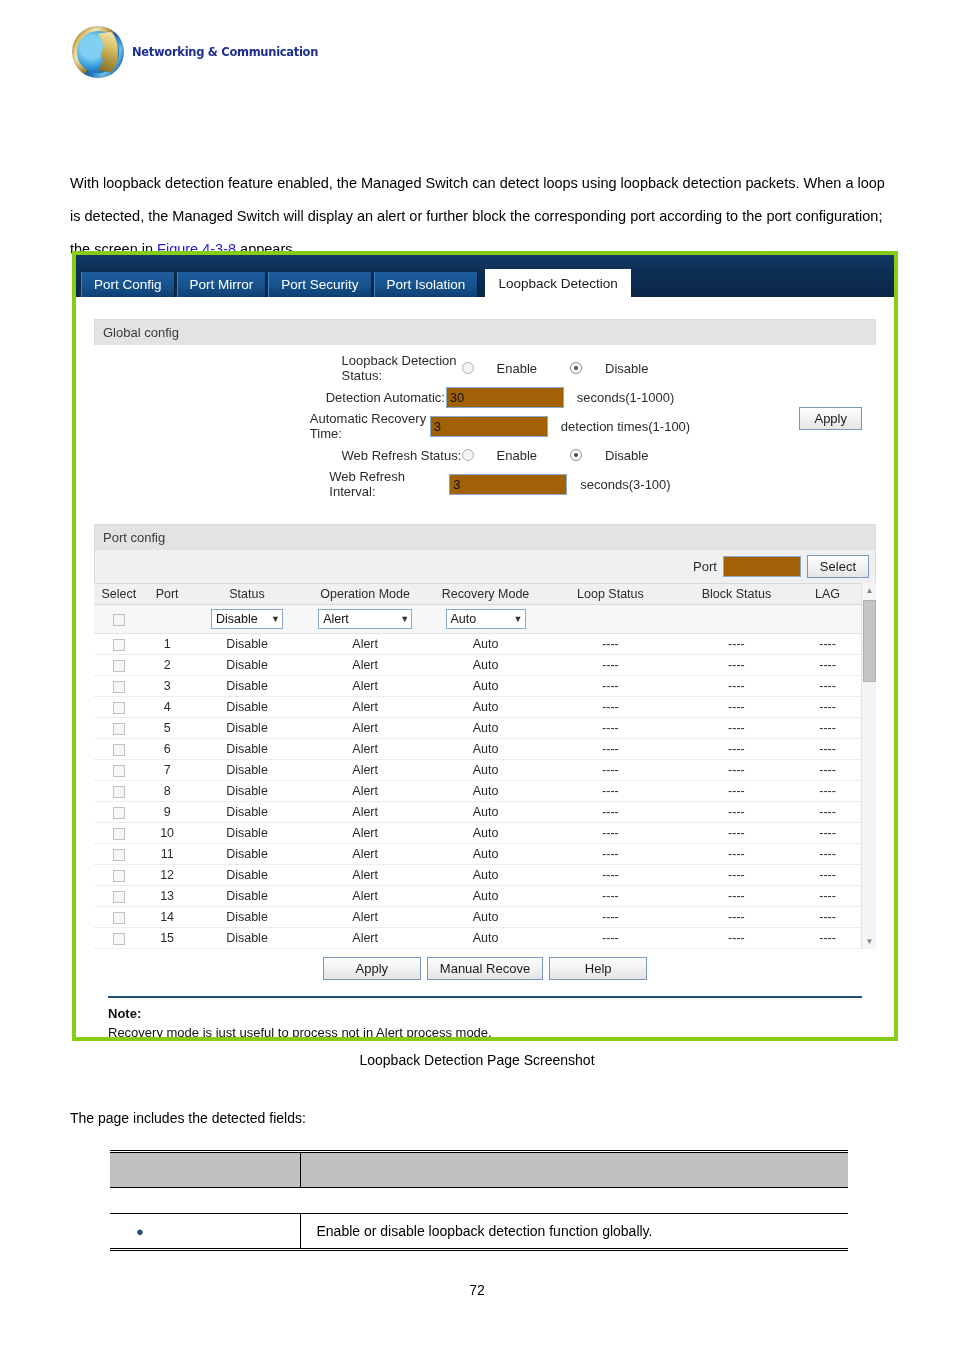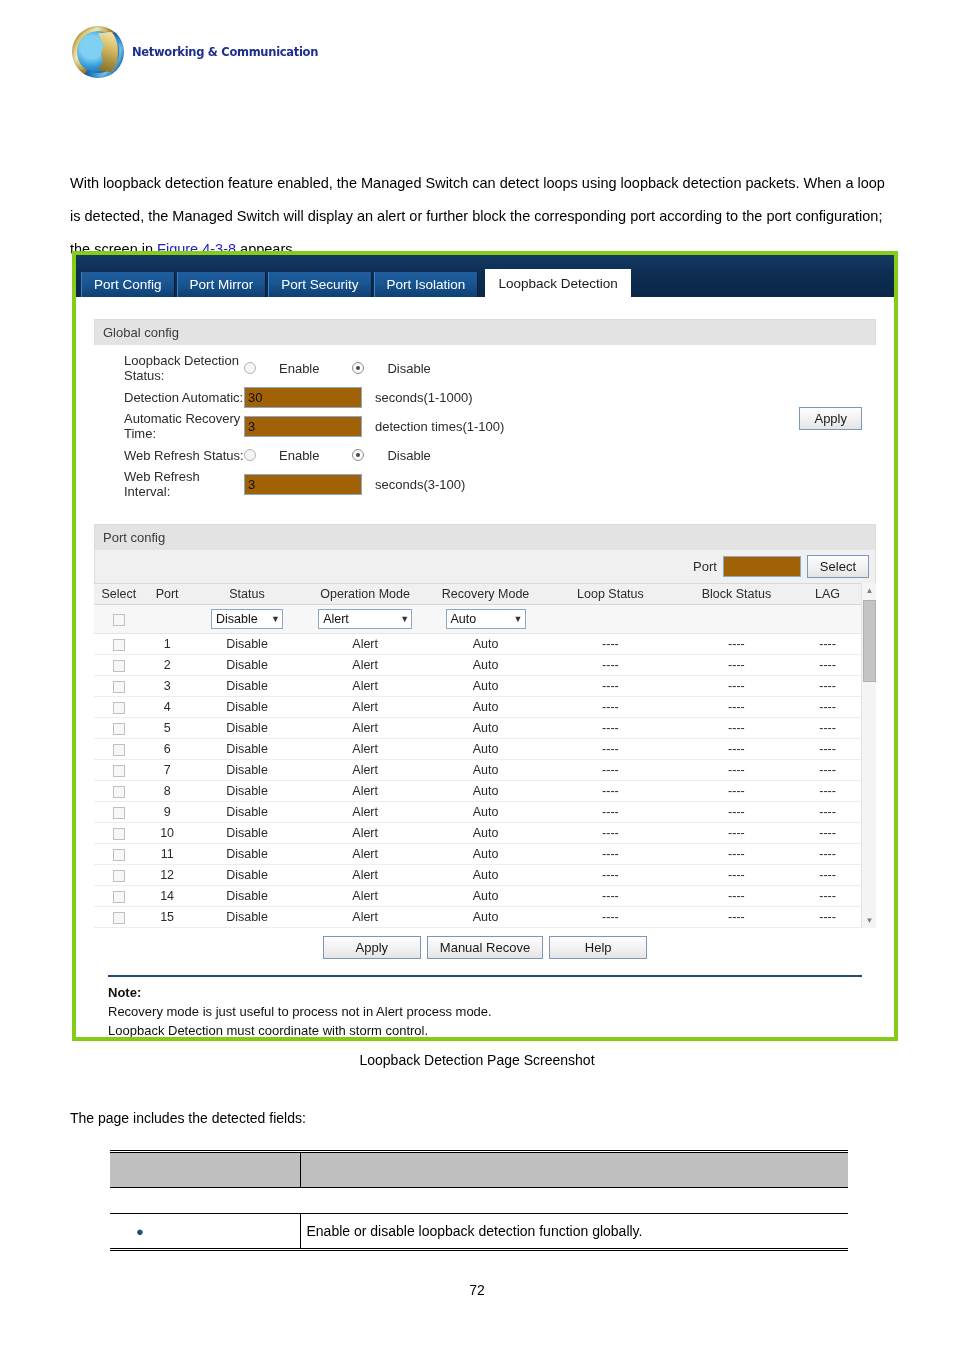--- a/index.html
+++ b/index.html
@@ -132,20 +132,21 @@
     border-bottom: none;
   }
   .panel-body { padding: 8px 0 4px 0; }
 
   .grow { position: relative; }
   .frow {
     display: flex;
     align-items: center;
     min-height: 22px;
     margin-bottom: 3px;
+    justify-content: center;
   }
   .flabel {
     width: 150px;
     padding-left: 30px;
     font-size: 13px;
     color: #2b2b2b;
     line-height: 15px;
   }
   .flabel.two { line-height: 15px; }
   .radio-grp { display: flex; align-items: center; gap: 23px; font-size: 13px; }
@@ -323,21 +324,21 @@
     border-bottom: 1px solid #000;
   }
   table.fields td { border-left: none; border-right: none; }
   table.fields .hdr td.c1 { width: 190px; border-right: 1px solid #000; }
   table.fields .gap td { height: 26px; border: none; background: #fff; }
   table.fields .row td {
     height: 36px;
     border-top: 1px solid #000;
     border-bottom: 3px double #000;
     font-size: 14px;
-    padding-left: 6px;
+    padding-left: 16px;
   }
   table.fields .row td.c1 { width: 190px; border-right: 1px solid #000; text-align: left; padding-left: 26px; }
   .bullet { color: #1f4e79; font-size: 13px; }
 
   .pageno {
     position: absolute;
     left: 0; right: 0;
     top: 1282px;
     text-align: center;
     font-size: 14px;
@@ -602,20 +603,31 @@
                 <td>Disable</td>
                 <td>Alert</td>
                 <td>Auto</td>
                 <td>----</td>
                 <td>----</td>
                 <td>----</td>
                 <td></td>
               </tr>
               <tr>
                 <td><span class="cb"></span></td>
+                <td>13</td>
+                <td>Disable</td>
+                <td>Alert</td>
+                <td>Auto</td>
+                <td>----</td>
+                <td>----</td>
+                <td>----</td>
+                <td></td>
+              </tr>
+              <tr>
+                <td><span class="cb"></span></td>
                 <td>14</td>
                 <td>Disable</td>
                 <td>Alert</td>
                 <td>Auto</td>
                 <td>----</td>
                 <td>----</td>
                 <td>----</td>
                 <td></td>
               </tr>
               <tr>

